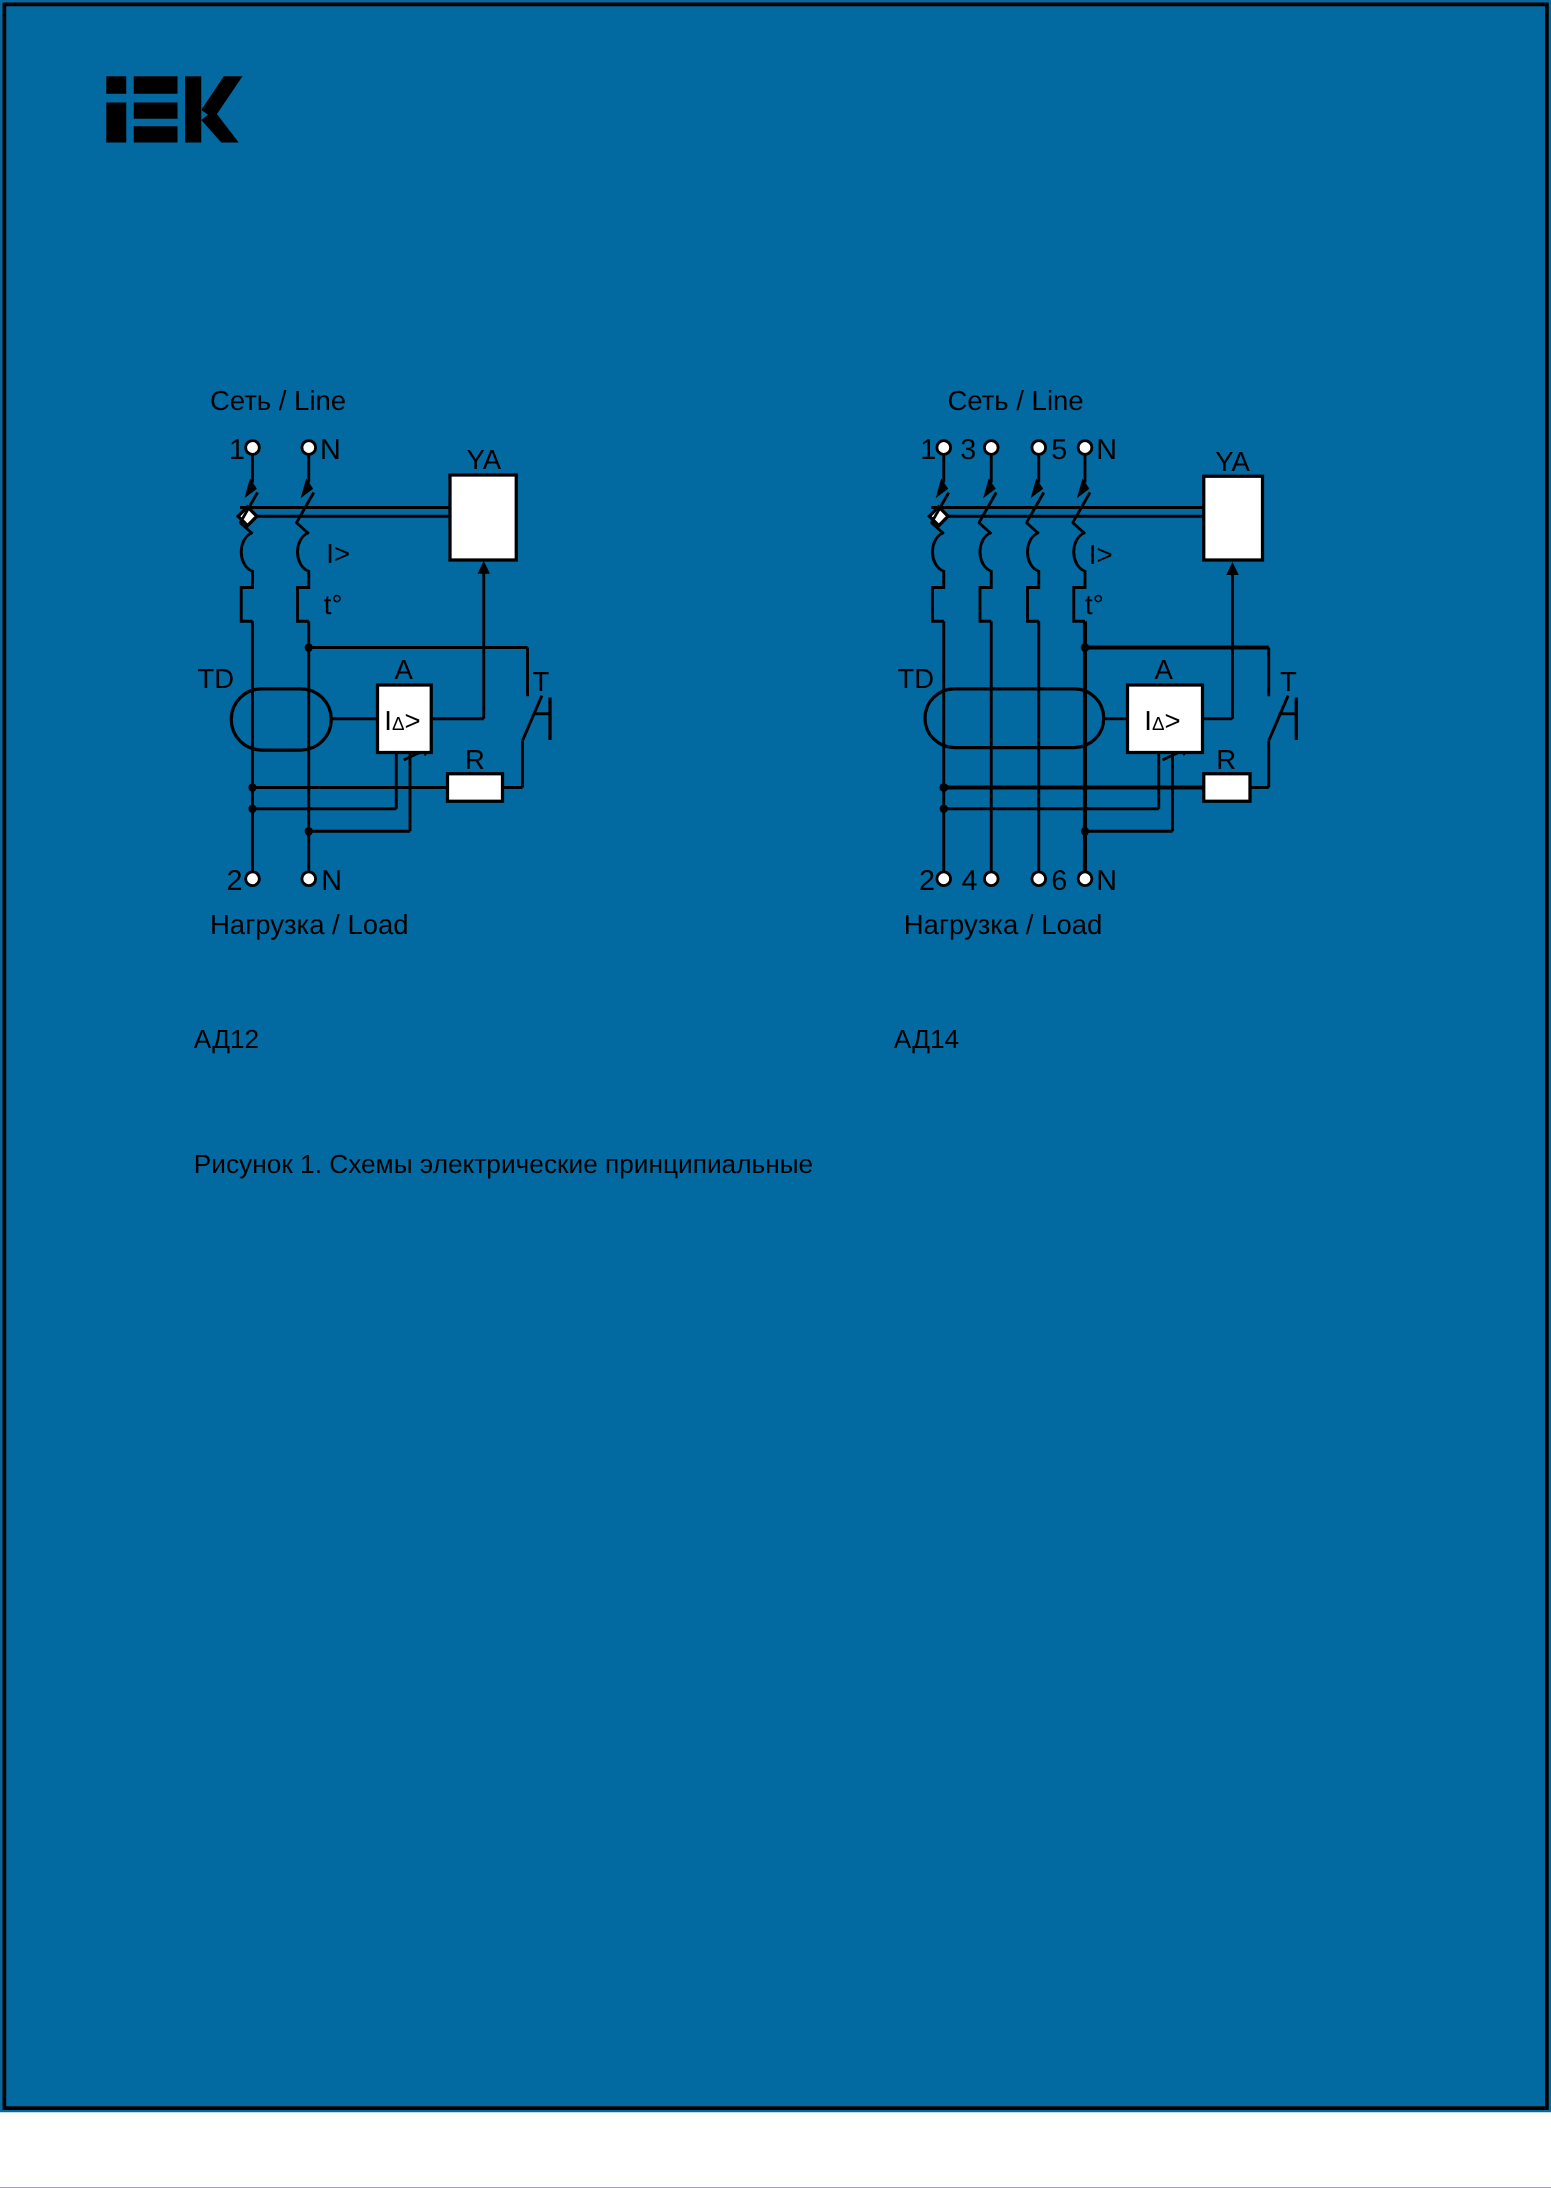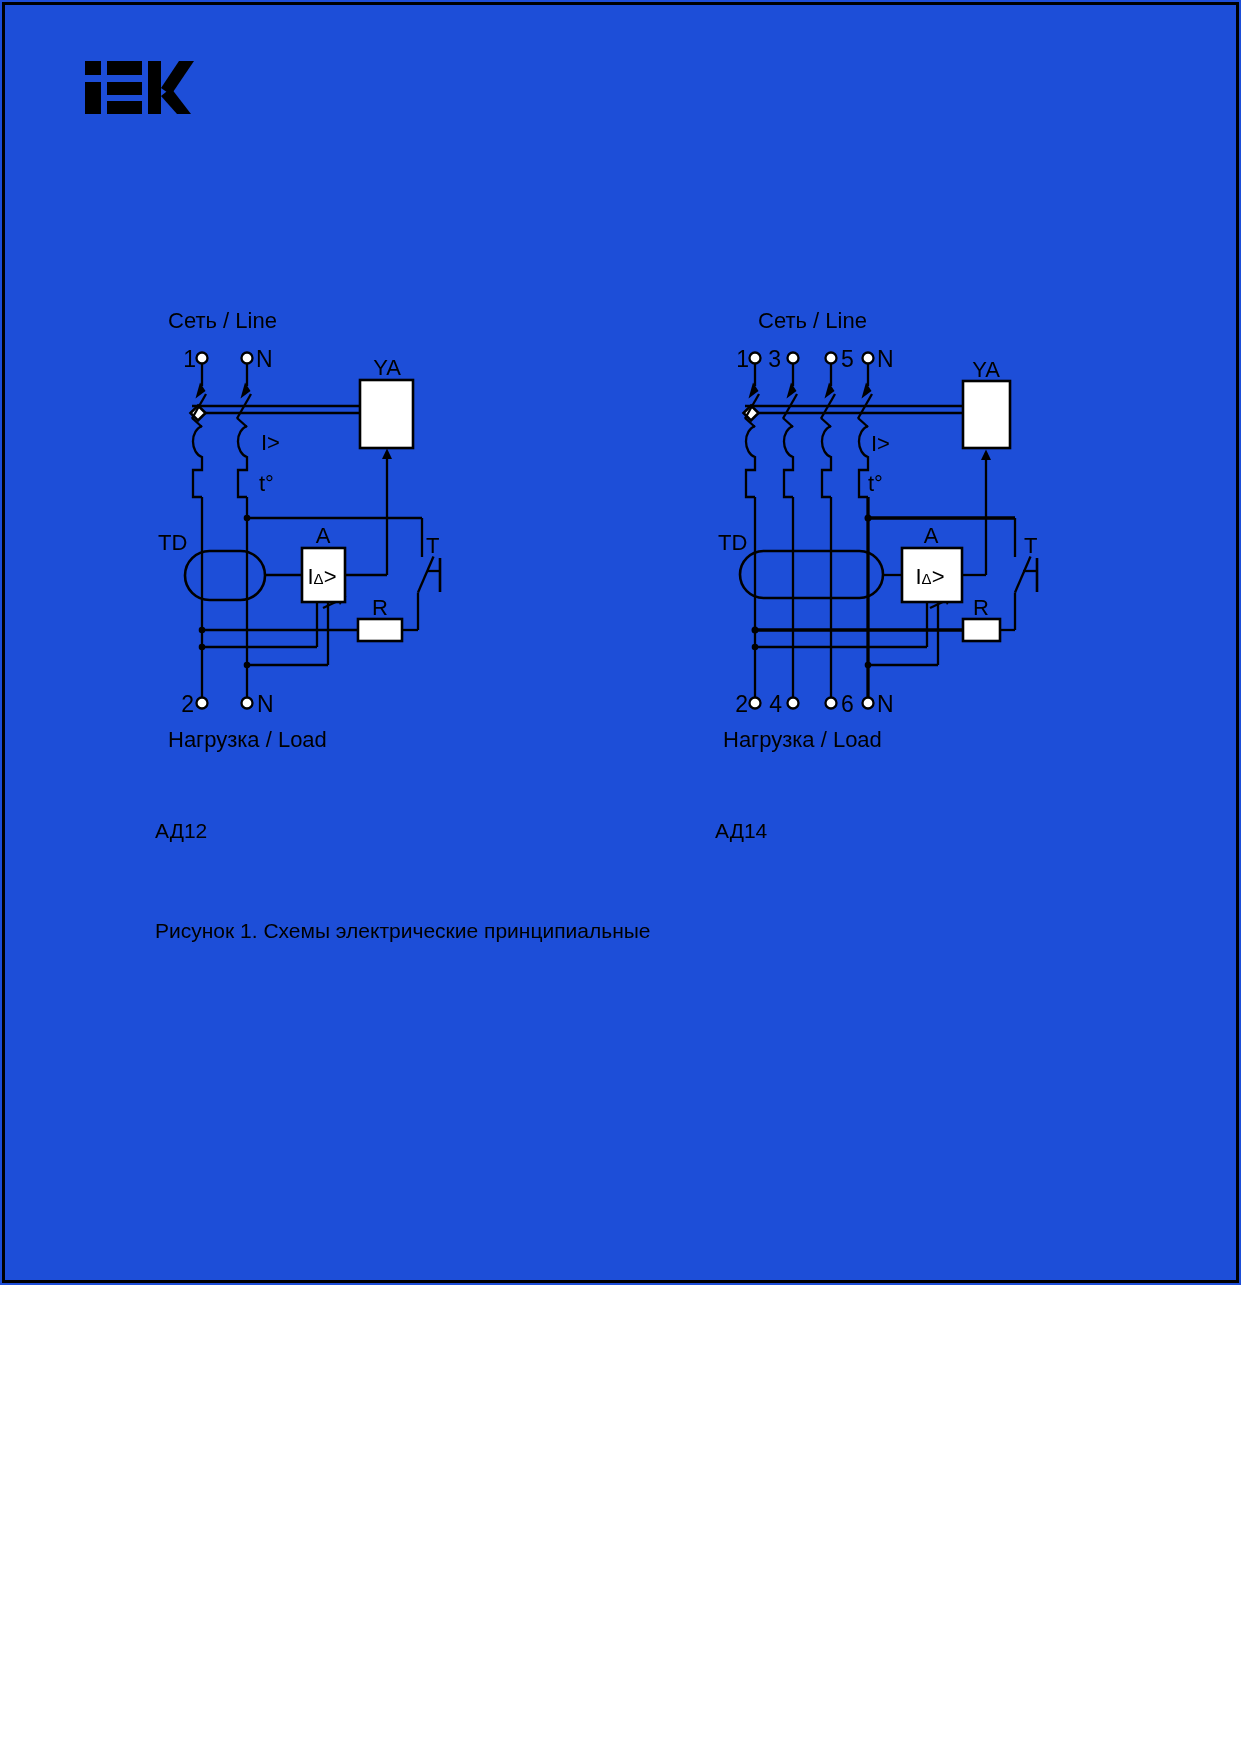--- a/index.html
+++ b/index.html
@@ -1,16 +1,16 @@
 <!DOCTYPE html>
 <html><head>
 <meta charset="utf-8">
 <style>
   html,body{margin:0;padding:0;background:#fff;}
-  .page{position:relative;width:1241px;height:1285px;background:#1d4ed8;overflow:hidden;
+  .page{position:relative;width:1241px;height:1690px;background:#0369a1;overflow:hidden;
         font-family:"Liberation Sans",sans-serif;}
   .frame{position:absolute;left:2px;top:2px;right:2px;bottom:2px;border:3px solid #000;pointer-events:none;}
   svg{position:absolute;left:0;top:0;}
   svg text{font-family:"Liberation Sans",sans-serif;fill:#000;}
   .f21{font-size:21px;}
   .f22{font-size:22px;}
   .f23{font-size:23px;}
   .sub{font-size:15px;}
   .mid{text-anchor:middle;}
   .end{text-anchor:end;}

